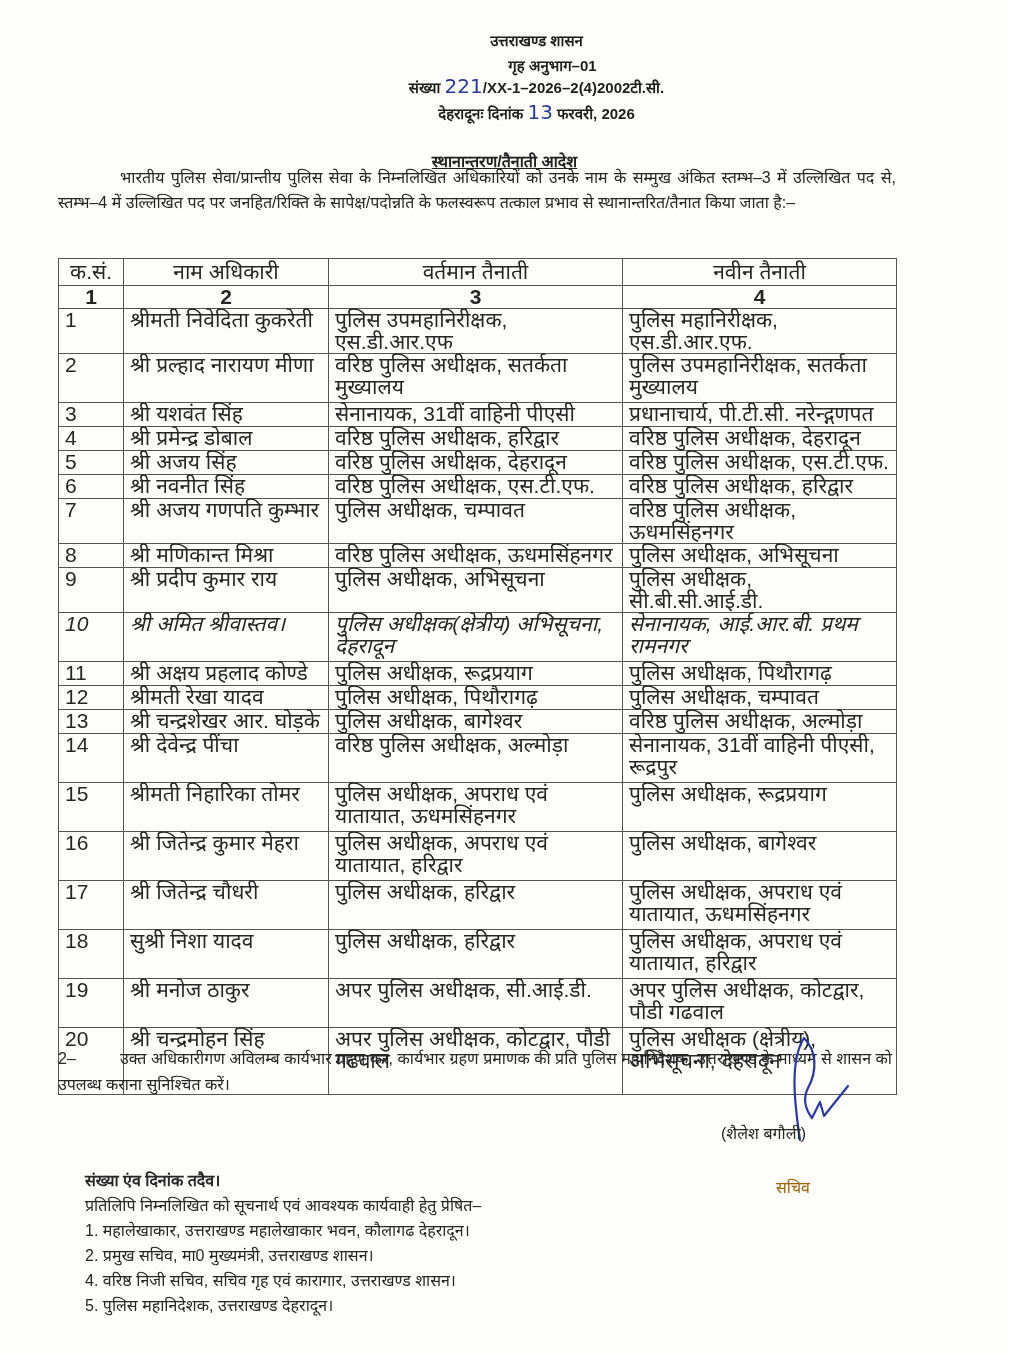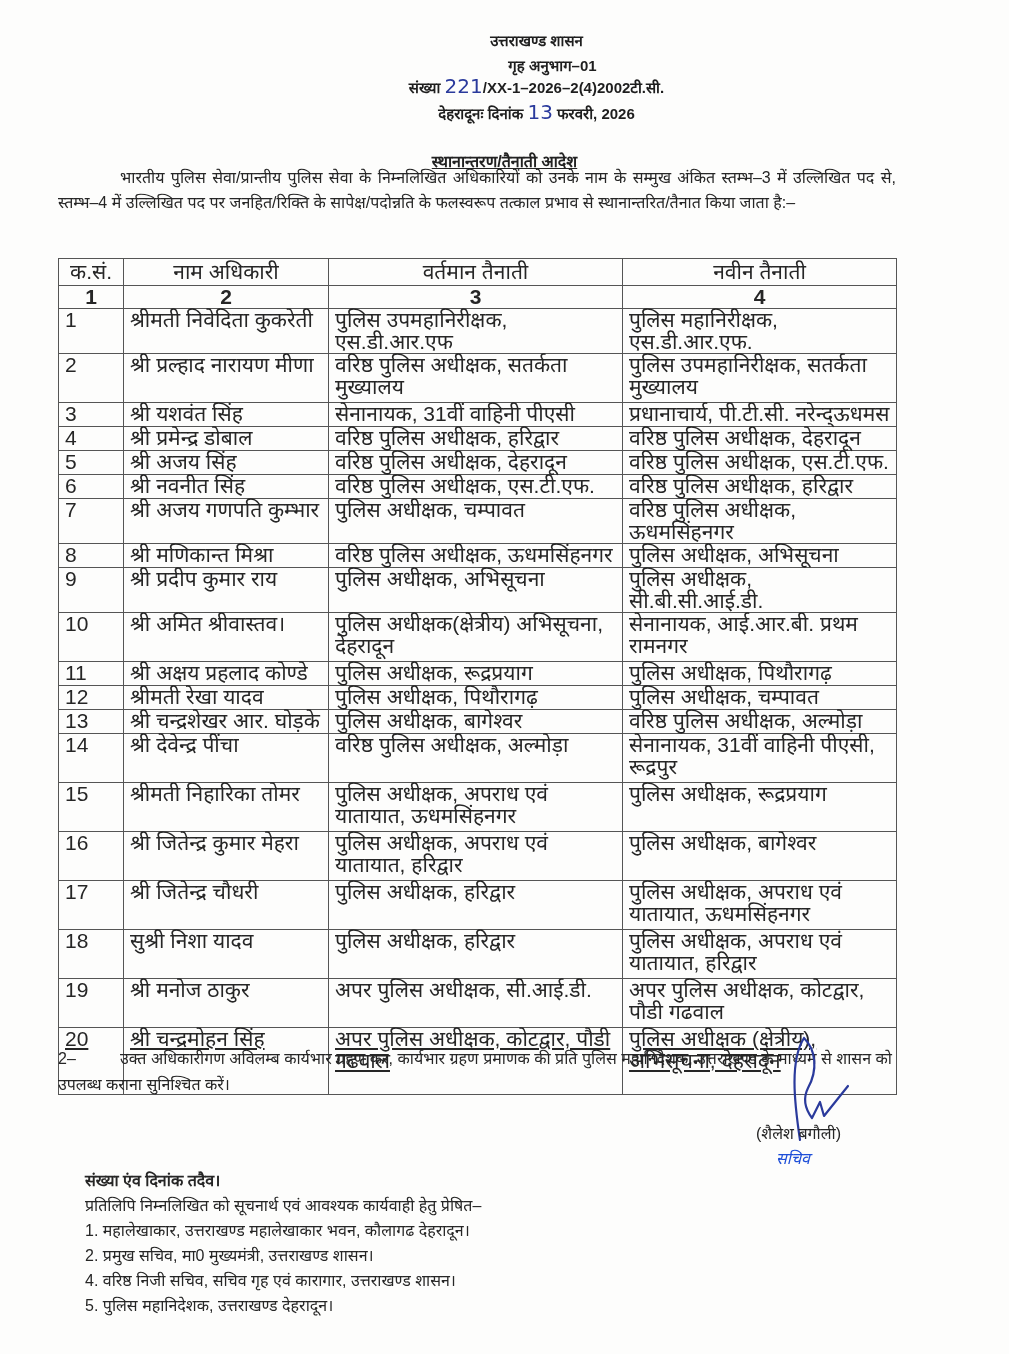--- a/index.html
+++ b/index.html
@@ -24,22 +24,22 @@
     table.orders td, table.orders th {
       border: 1.4px solid #555; padding: 0 6px; vertical-align: top; line-height: 22px;
       text-align: left; font-weight: normal;
     }
     table.orders th { text-align: center; height: 26px; vertical-align: middle; }
     table.orders tr.numrow td { text-align: center; font-weight: bold; height: 22px; }
     table.orders td.sn { padding-left: 6px; }
     td.just { text-align: justify; text-align-last: left; margin-top: 43px; }
     .p2 { position: absolute; left: 58px; top: 1046px; width: 838px; font-size: 16px; line-height: 26px; color: #262626; }
     .p2 .num { display: inline-block; width: 62px; }
-    .sig-name { position: absolute; left: 756px; top: 1122px; font-size: 16px; color: #262626; }
-    .sig-title { position: absolute; left: 776px; top: 1147px; font-size: 16px; color: #1d4ed8; font-style: italic; }
+    .sig-name { position: absolute; left: 721px; top: 1122px; font-size: 16px; color: #262626; }
+    .sig-title { position: absolute; left: 776px; top: 1176px; font-size: 16px; color: #a16207; }
     .sig-mark { position: absolute; left: 760px; top: 1030px; width: 110px; height: 120px; }
     .cc { position: absolute; left: 58px; top: 1168px; width: 700px; font-size: 16px; line-height: 25px; color: #262626; margin-left: 27px; }
     .cc .head1 { font-weight: bold; }
     .cc div { white-space: nowrap; }
   </style>
 </head>
 <body>
 
 <div class="page">
 
@@ -92,21 +92,21 @@
         <tr style="height: 49px;">
           <td class="sn">2</td>
           <td>श्री प्रल्हाद नारायण मीणा</td>
           <td class="just">वरिष्ठ पुलिस अधीक्षक, सतर्कता मुख्यालय</td>
           <td class="just">पुलिस उपमहानिरीक्षक, सतर्कता मुख्यालय</td>
         </tr>
         <tr style="height: 24px;">
           <td class="sn">3</td>
           <td>श्री यशवंत सिंह</td>
           <td class="just">सेनानायक, 31वीं वाहिनी पीएसी</td>
-          <td class="just">प्रधानाचार्य, पी.टी.सी. नरेन्द्ऊधमस</td>
+          <td class="just">प्रधानाचार्य, पी.टी.सी. नरेन्द्गणपत</td>
         </tr>
         <tr style="height: 24px;">
           <td class="sn">4</td>
           <td>श्री प्रमेन्द्र डोबाल</td>
           <td class="just">वरिष्ठ पुलिस अधीक्षक, हरिद्वार</td>
           <td class="just">वरिष्ठ पुलिस अधीक्षक, देहरादून</td>
         </tr>
         <tr style="height: 24px;">
           <td class="sn">5</td>
           <td>श्री अजय सिंह</td>
@@ -130,21 +130,21 @@
           <td>श्री मणिकान्त मिश्रा</td>
           <td class="just">वरिष्ठ पुलिस अधीक्षक, ऊधमसिंहनगर</td>
           <td class="just">पुलिस अधीक्षक, अभिसूचना</td>
         </tr>
         <tr style="height: 24px;">
           <td class="sn">9</td>
           <td>श्री प्रदीप कुमार राय</td>
           <td class="just">पुलिस अधीक्षक, अभिसूचना</td>
           <td class="just">पुलिस अधीक्षक, सी.बी.सी.आई.डी.</td>
         </tr>
-        <tr style="height: 49px;">
+        <tr style="height: 49px; font-style: italic;">
           <td class="sn">10</td>
           <td>श्री अमित श्रीवास्तव।</td>
           <td class="just">पुलिस अधीक्षक(क्षेत्रीय) अभिसूचना, देहरादून</td>
           <td class="just">सेनानायक, आई.आर.बी. प्रथम रामनगर</td>
         </tr>
         <tr style="height: 24px;">
           <td class="sn">11</td>
           <td>श्री अक्षय प्रहलाद कोण्डे</td>
           <td class="just">पुलिस अधीक्षक, रूद्रप्रयाग</td>
           <td class="just">पुलिस अधीक्षक, पिथौरागढ़</td>
@@ -190,21 +190,21 @@
           <td>सुश्री निशा यादव</td>
           <td class="just">पुलिस अधीक्षक, हरिद्वार</td>
           <td class="just">पुलिस अधीक्षक, अपराध एवं यातायात, हरिद्वार</td>
         </tr>
         <tr style="height: 49px;">
           <td class="sn">19</td>
           <td>श्री मनोज ठाकुर</td>
           <td class="just">अपर पुलिस अधीक्षक, सी.आई.डी.</td>
           <td class="just">अपर पुलिस अधीक्षक, कोटद्वार, पौडी गढवाल</td>
         </tr>
-        <tr style="height: 67px; text-decoration: underline;">
+        <tr style="height: 67px;">
           <td class="sn">20</td>
           <td>श्री चन्द्रमोहन सिंह</td>
           <td class="just">अपर पुलिस अधीक्षक, कोटद्वार, पौडी गढवाल</td>
           <td class="just">पुलिस अधीक्षक (क्षेत्रीय), अभिसूचना, देहरादून</td>
         </tr>
       </tbody>
   </table>
 
   <div class="p2">
     <span class="num">2–</span><span>उक्त अधिकारीगण अविलम्ब कार्यभार ग्रहण कर, कार्यभार ग्रहण प्रमाणक की प्रति पुलिस महानिदेशक, उत्तराखण्ड के माध्यम से शासन को उपलब्ध कराना सुनिश्चित करें।</span>

